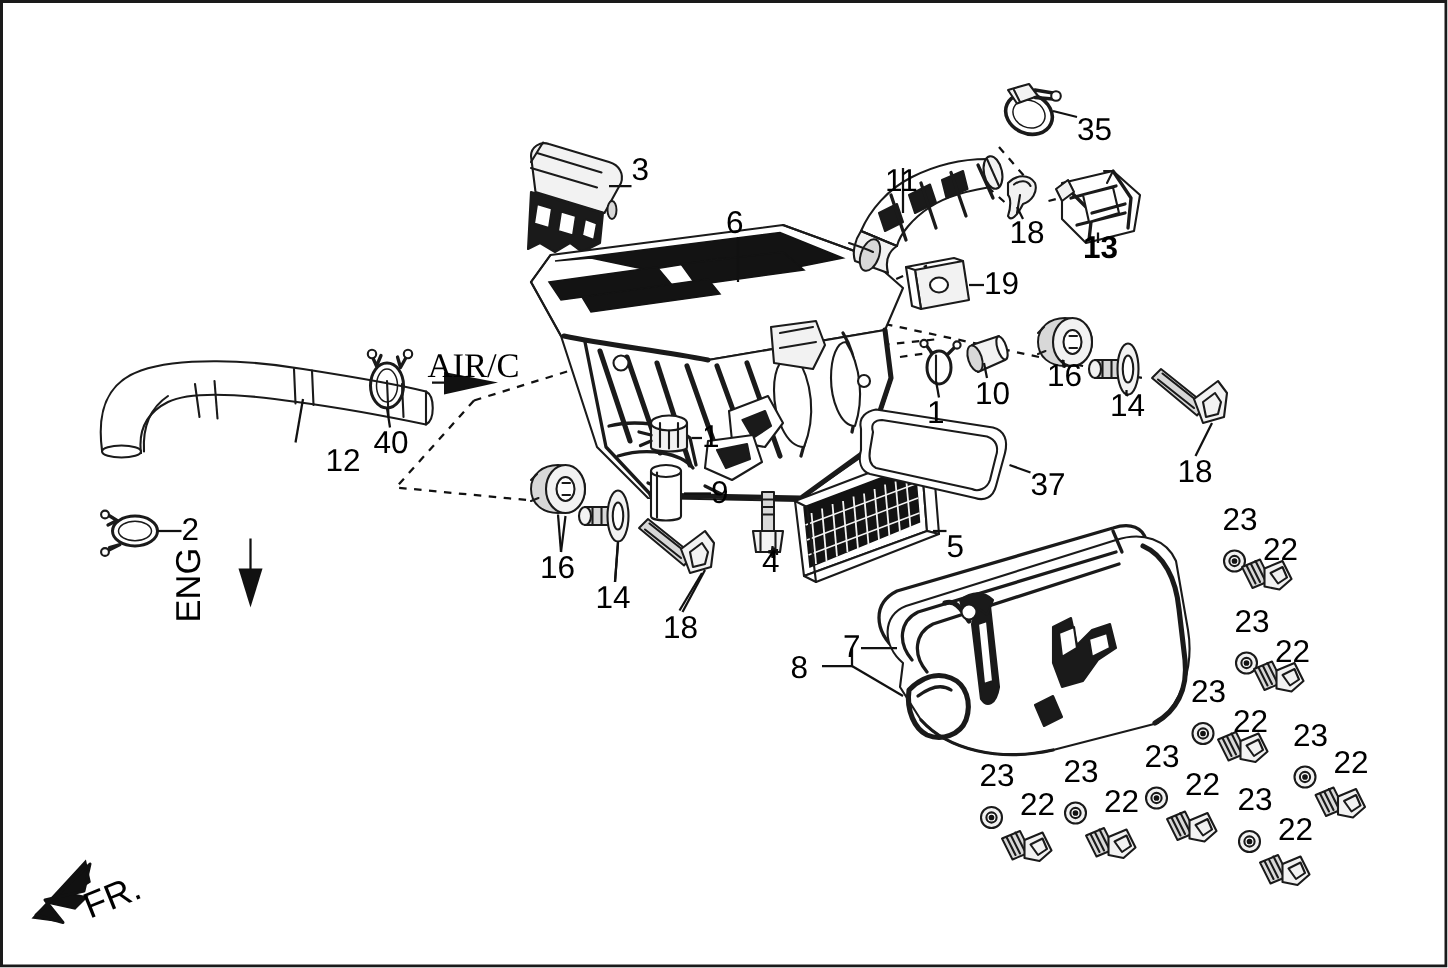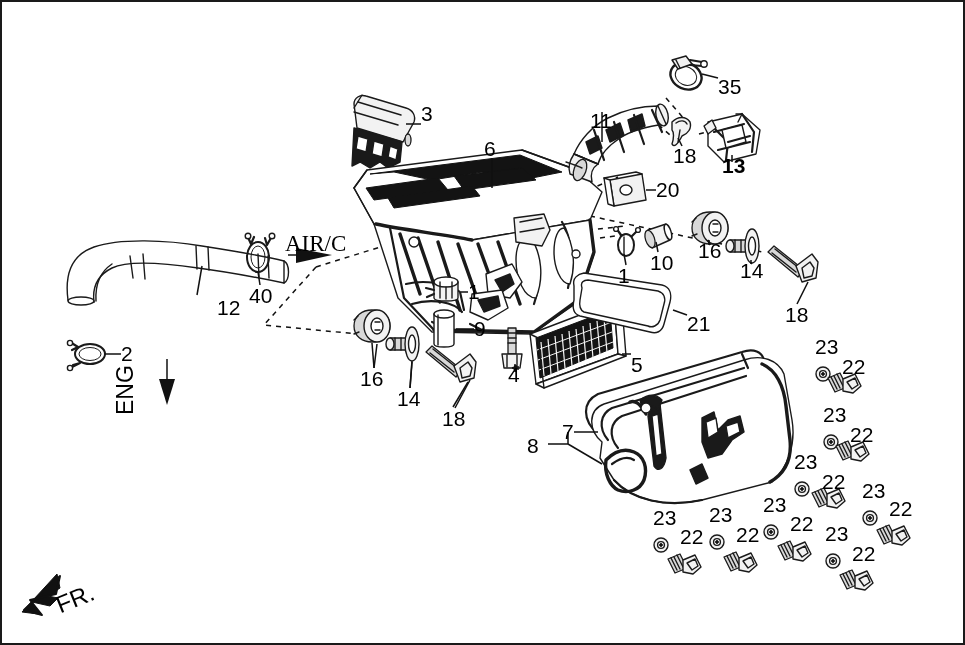--- a/index.html
+++ b/index.html
@@ -535,27 +535,27 @@
     <div class="callout" style="left:466px;top:279px;">1</div>
     <div class="callout" style="left:472px;top:316px;">9</div>
     <div class="callout" style="left:119px;top:341px;">2</div>
     <div class="callout" style="left:181px;top:295px;margin-left:34px;">12</div>
     <div class="callout" style="left:247px;top:283px;">40</div>
     <div class="callout" style="left:358px;top:366px;">16</div>
     <div class="callout" style="left:395px;top:386px;">14</div>
     <div class="callout" style="left:440px;top:406px;">18</div>
     <div class="callout" style="left:506px;top:362px;">4</div>
     <div class="callout" style="left:629px;top:352px;">5</div>
-    <div class="callout" style="left:685px;top:311px;">21</div>
+    <div class="callout" style="left:685px;top:311px;">37</div>
     <div class="callout" style="left:616px;top:263px;">1</div>
     <div class="callout" style="left:648px;top:250px;">10</div>
     <div class="callout" style="left:696px;top:238px;">16</div>
     <div class="callout" style="left:738px;top:258px;">14</div>
     <div class="callout" style="left:783px;top:302px;">18</div>
-    <div class="callout" style="left:654px;top:177px;">20</div>
+    <div class="callout" style="left:654px;top:177px;">19</div>
     <div class="callout" style="left:588px;top:90px;margin-top:18px;">11</div>
     <div class="callout" style="left:716px;top:74px;">35</div>
     <div class="callout" style="left:671px;top:143px;">18</div>
     <div class="callout" style="left:720px;top:153px;font-weight:bold;">13</div>
     <div class="callout" style="left:560px;top:419px;">7</div>
     <div class="callout" style="left:525px;top:433px;">8</div>
 
     <div class="callout" style="left:813px;top:334px;">23</div>
     <div class="callout" style="left:840px;top:354px;">22</div>
     <div class="callout" style="left:821px;top:402px;">23</div>

